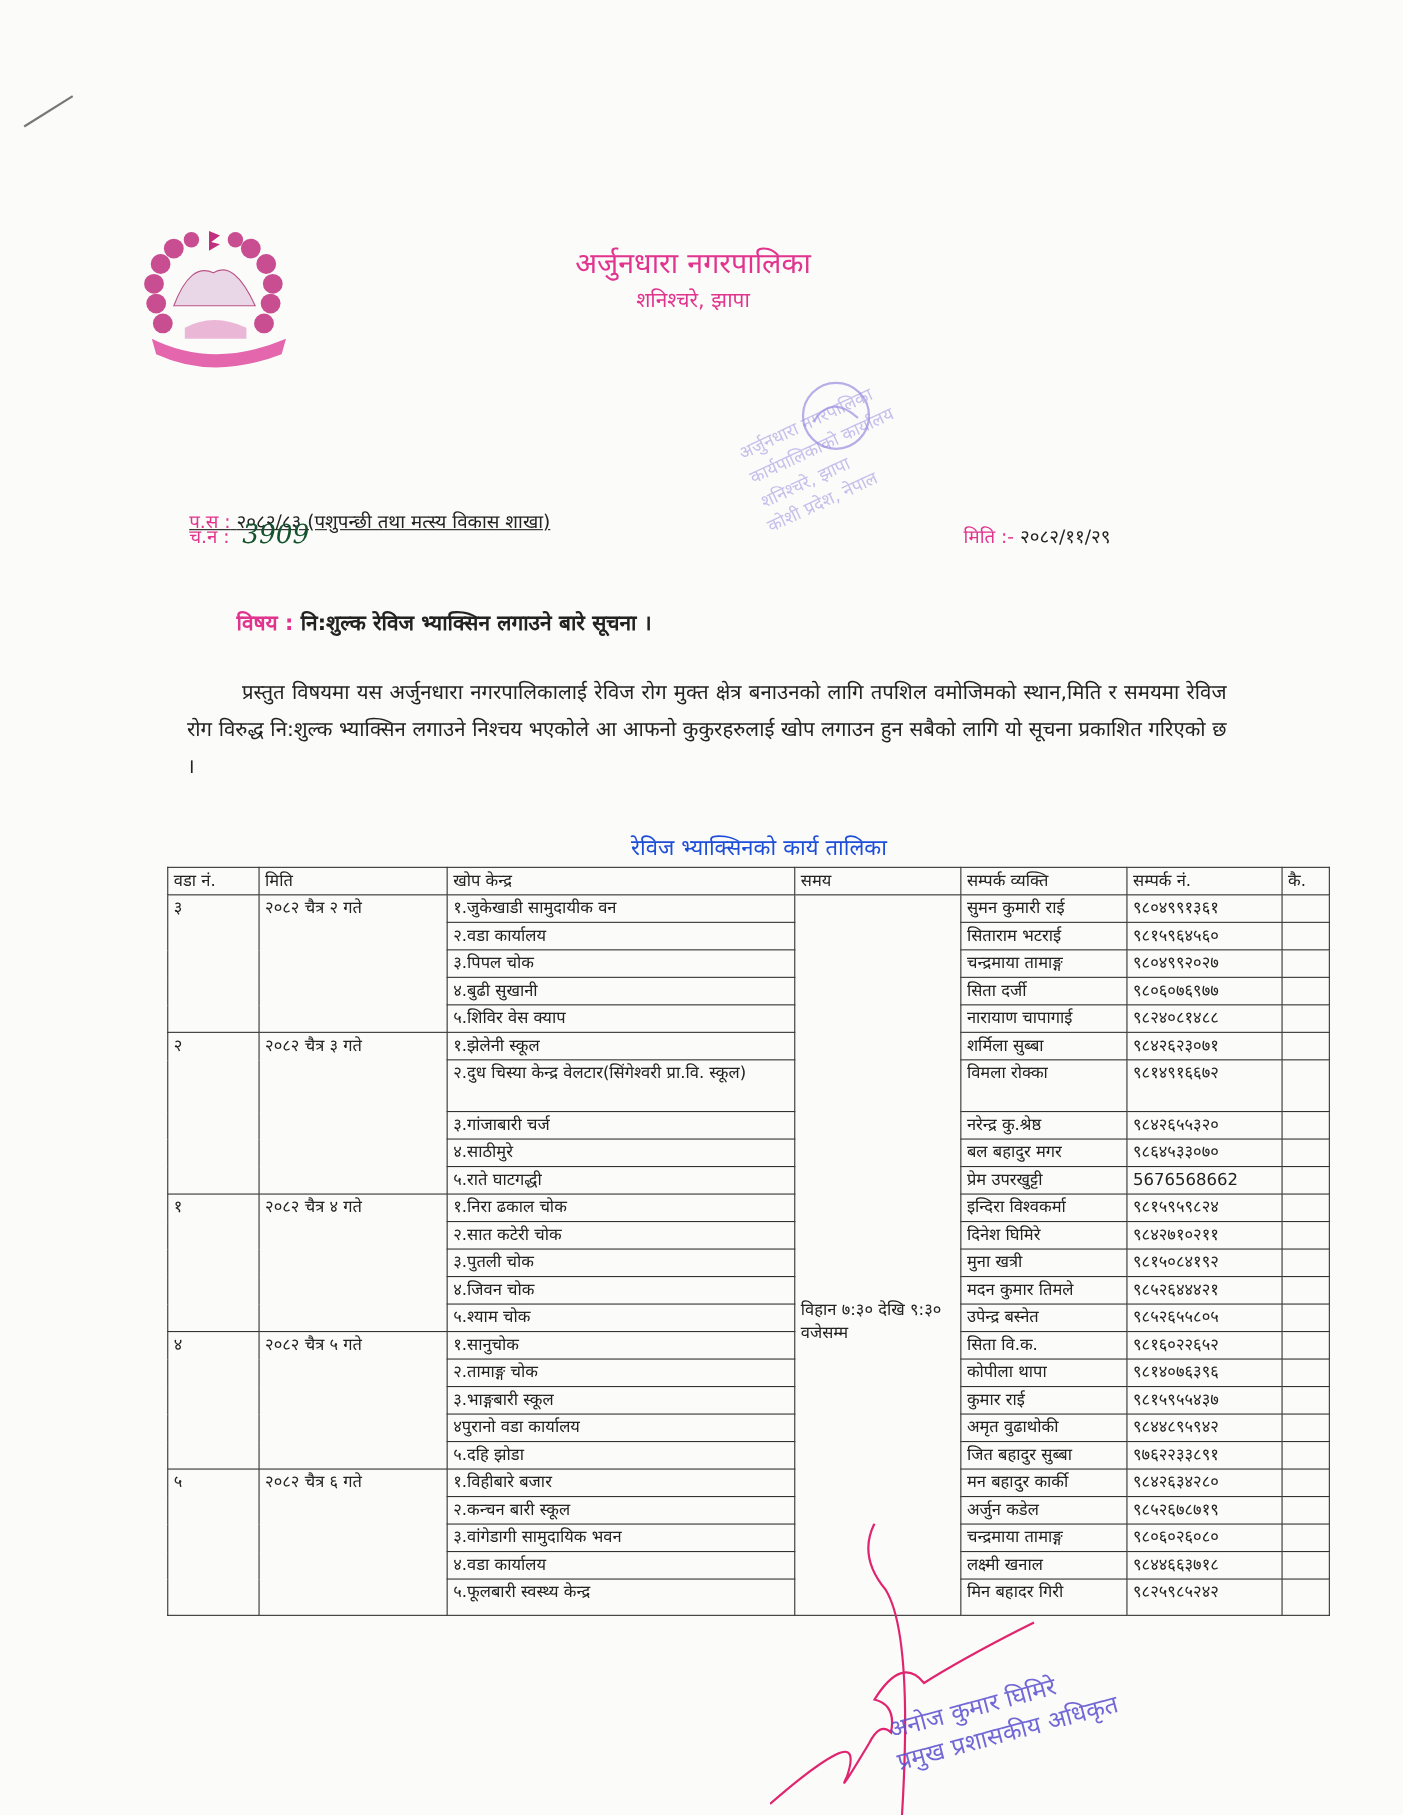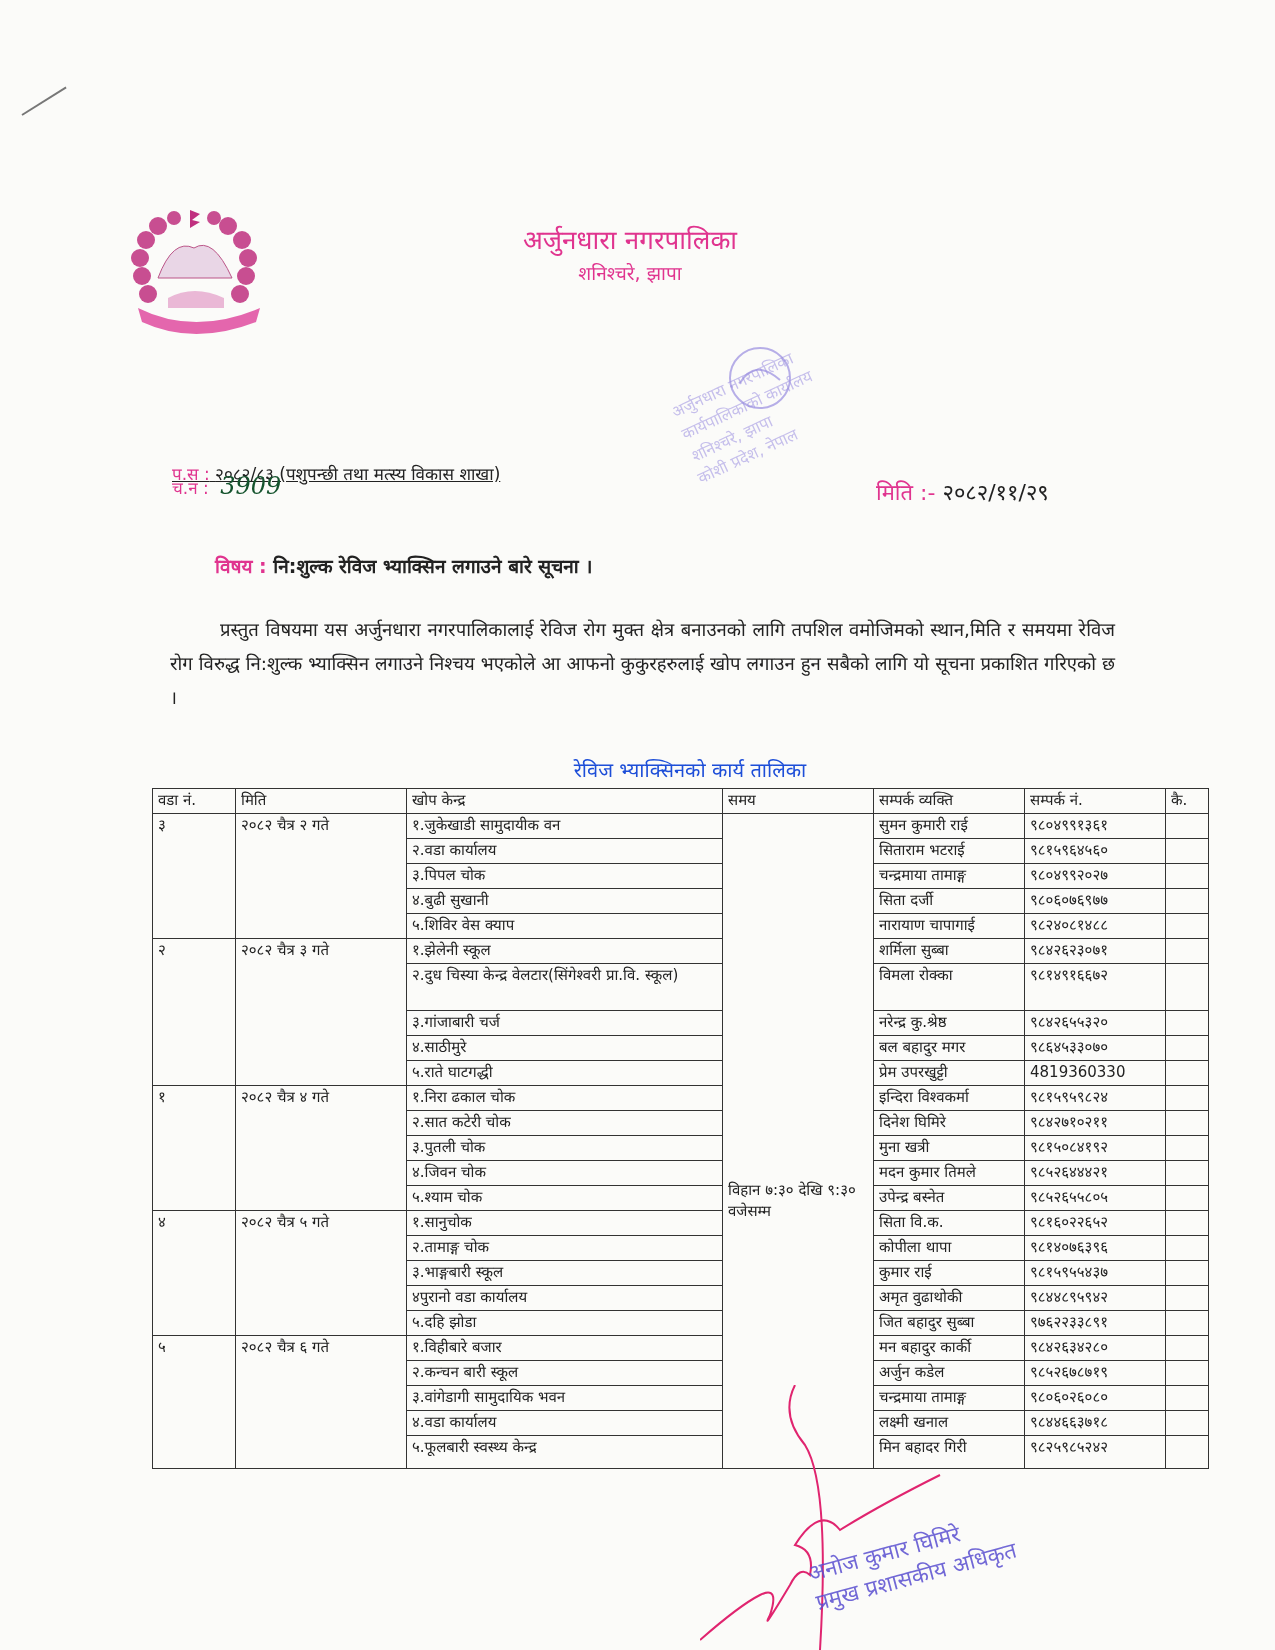--- a/index.html
+++ b/index.html
@@ -10,21 +10,21 @@
   .scan-mark { position:absolute; left:22px; top:114px; width:52px; height:2px; background:#777; transform:rotate(-32deg); transform-origin:left center; }
   .emblem { left:128px; top:208px; width:142px; height:128px; }
   .header { left:430px; top:222px; width:400px; text-align:center; color:#e0348f; }
   .h1 { font-size:26px; line-height:36px; }
   .h2 { font-size:30px; line-height:40px; }
   .h3 { font-size:19px; line-height:30px; }
   .stamp { left:655px; top:338px; width:190px; height:150px; }
   .ref { left:172px; top:462px; font-size:17px;text-decoration:underline; }
   .ref2 { left:172px; top:472px; font-size:17px; }
   .handnum { font-family:"DejaVu Serif", serif; font-style:italic; font-size:24px; color:#14532d; margin-left:6px; }
-  .date { left:876px; top:476px; font-size:22px; }
+  .date { left:876px; top:476px; font-size:17px; }
   .subject { left:215px; top:553px; font-size:19px; font-weight:bold; }
   .body-text { left:170px; top:613px; width:945px; font-size:18.5px; line-height:34px; text-align:justify; text-indent:50px; }
   .table-title { left:150px; top:756px; width:1080px; text-align:center; font-size:20px; color:#1d4ed8; }
   table.sched { position:absolute; left:152px; top:788px; border-collapse:collapse; font-size:15px; }
   table.sched td, table.sched th { border:1.3px solid #333; padding:1px 5px; vertical-align:top; text-align:left; font-weight:normal; height:22px; line-height:21px; }
   table.sched th { height:22px; }
   .c1 { width:72px; } .c2 { width:160px; } .c3 { width:305px;margin-left:44px; } .c4 { width:140px; }
   .c5 { width:140px; } .c6 { width:130px; } .c7 { width:32px; }
   td.time { vertical-align:middle !important; padding-top:120px !important; }
   .tall { height:44px !important; }
@@ -171,21 +171,21 @@
       </tr>
       <tr>
         <td class="c3">४.साठीमुरे</td>
         <td class="c5">बल बहादुर मगर</td>
         <td class="c6">९८६४५३३०७०</td>
         <td class="c7"></td>
       </tr>
       <tr>
         <td class="c3">५.राते घाटगद्धी</td>
         <td class="c5">प्रेम उपरखुट्टी</td>
-        <td class="c6">4819360330</td>
+        <td class="c6">5676568662</td>
         <td class="c7"></td>
       </tr>
       <tr>
         <td rowspan="5" class="c1">१</td>
         <td rowspan="5" class="c2">२०८२ चैत्र ४ गते</td>
         <td class="c3">१.निरा ढकाल चोक</td>
         <td class="c5">इन्दिरा विश्वकर्मा</td>
         <td class="c6">९८१५९५९८२४</td>
         <td class="c7"></td>
       </tr>

